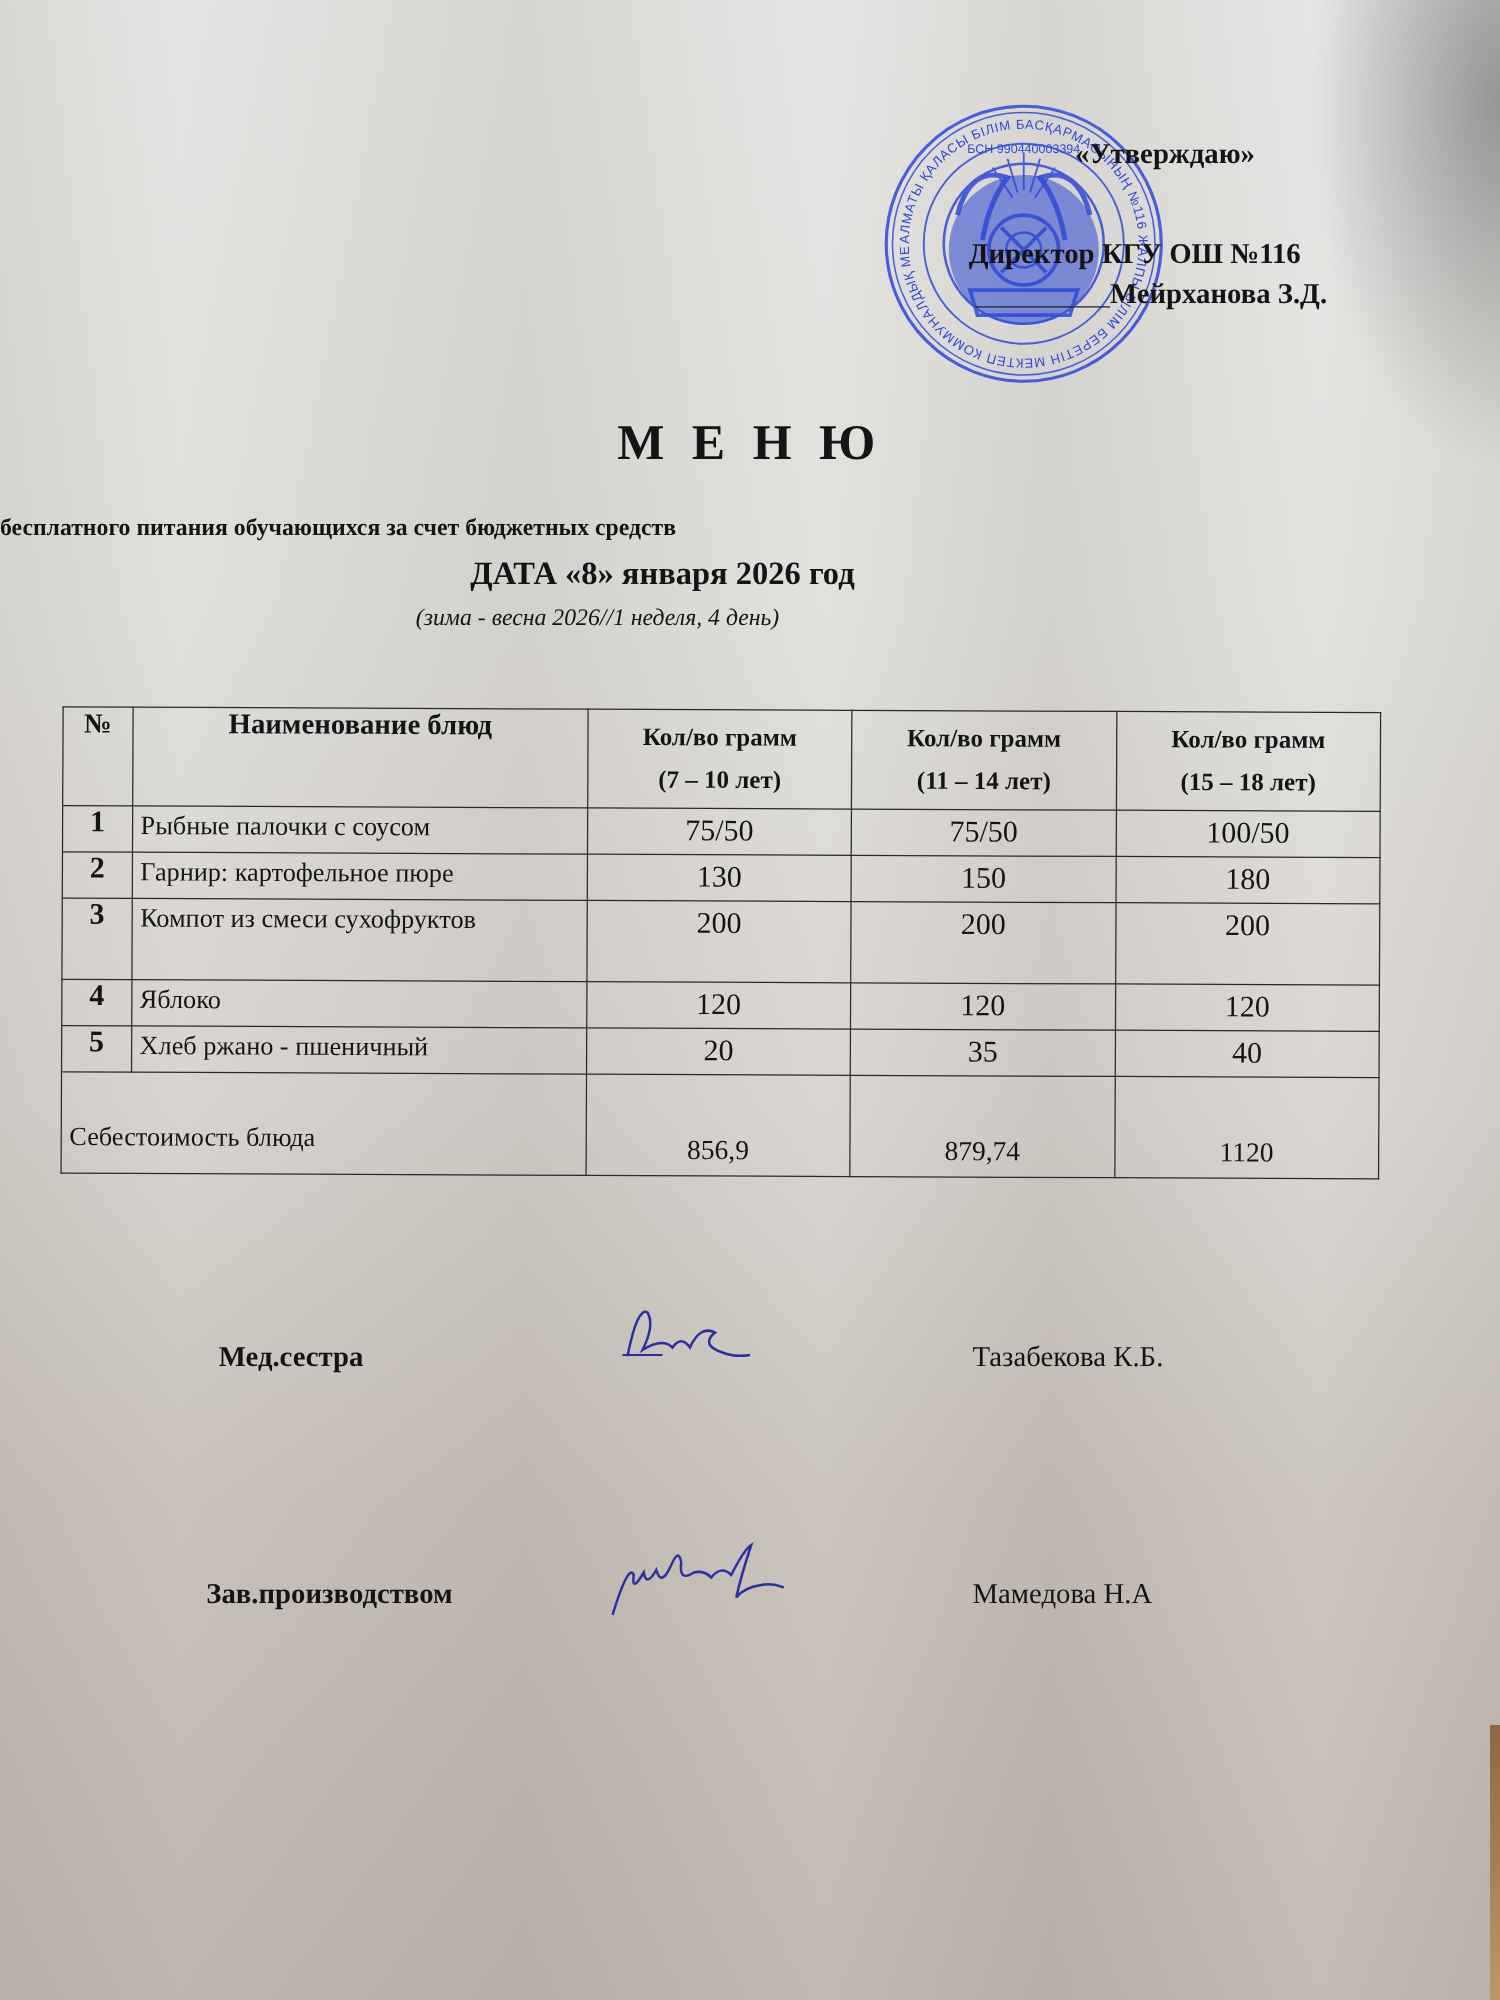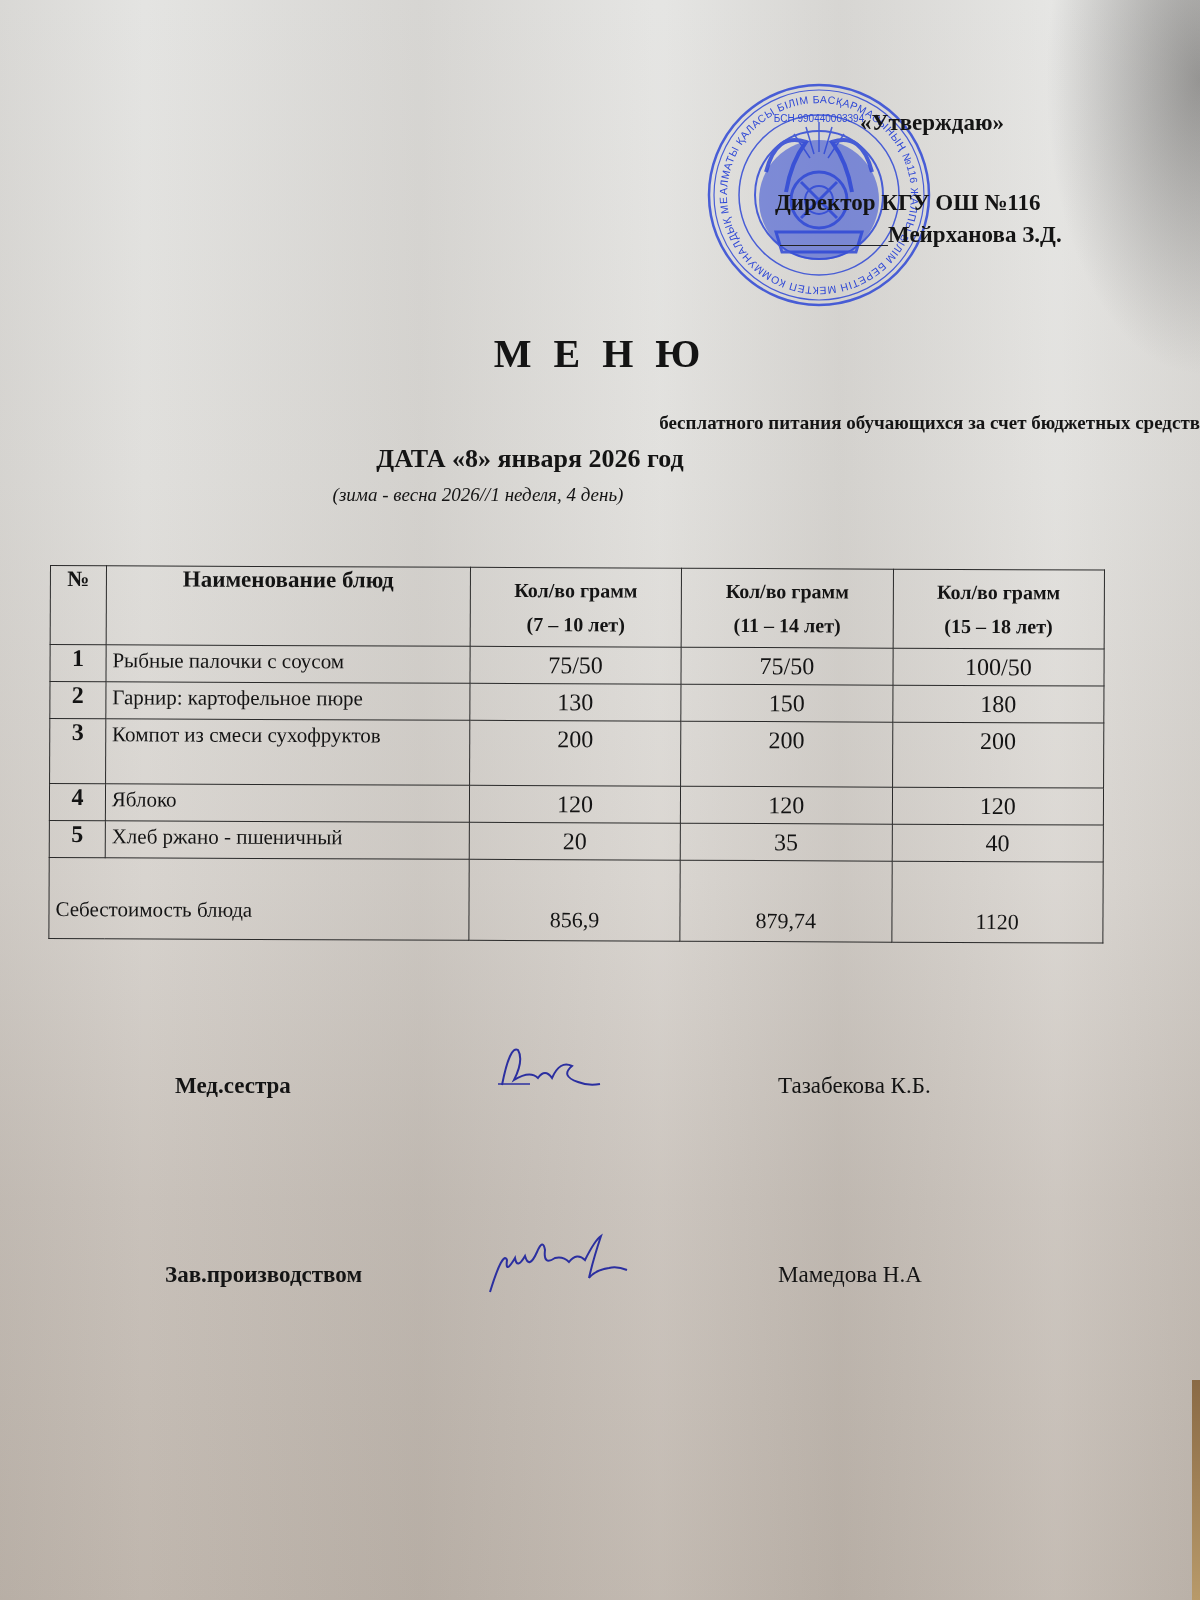--- a/index.html
+++ b/index.html
@@ -23,21 +23,21 @@
     
     .stamp { position: absolute; left: 706px; top: 82px; width: 226px; height: 226px; }
     
     .approve { font-weight: bold; font-size: 23px; white-space: nowrap; }
     .approve-1 { left: 860px; top: 110px; }
     .approve-2 { left: 775px; top: 158px; margin-top: 32px; }
     .approve-3 { left: 888px; top: 222px; }
     .approve-line { left: 780px; top: 245px; width: 108px; border-bottom: 1.5px solid #222; }
     
     .title { left: 0; width: 1200px; text-align: center; top: 330px; font-size: 40px; font-weight: bold; letter-spacing: 6px; }
-    .subtitle { left: 0; width: 1200px; text-align: right; top: 412px; font-size: 19px; font-weight: bold; }
+    .subtitle { left: 0; width: 1200px; text-align: left; top: 412px; font-size: 19px; font-weight: bold; }
     .date { left: 0; width: 1060px; text-align: center; top: 444px; font-size: 26px; font-weight: bold; }
     .period { left: 0; width: 956px; text-align: center; top: 484px; font-size: 19px; font-style: italic; }
     
     table.menu {
       position: absolute; left: 50px; top: 565px; width: 1055px;
       border-collapse: collapse; font-family: "Liberation Serif", serif;
       transform: rotate(0.25deg); transform-origin: left top;
     }
     table.menu th, table.menu td { border: 1.5px solid #2a2a2a; padding: 0 6px; }
     table.menu th { font-weight: bold; height: 78px; }

